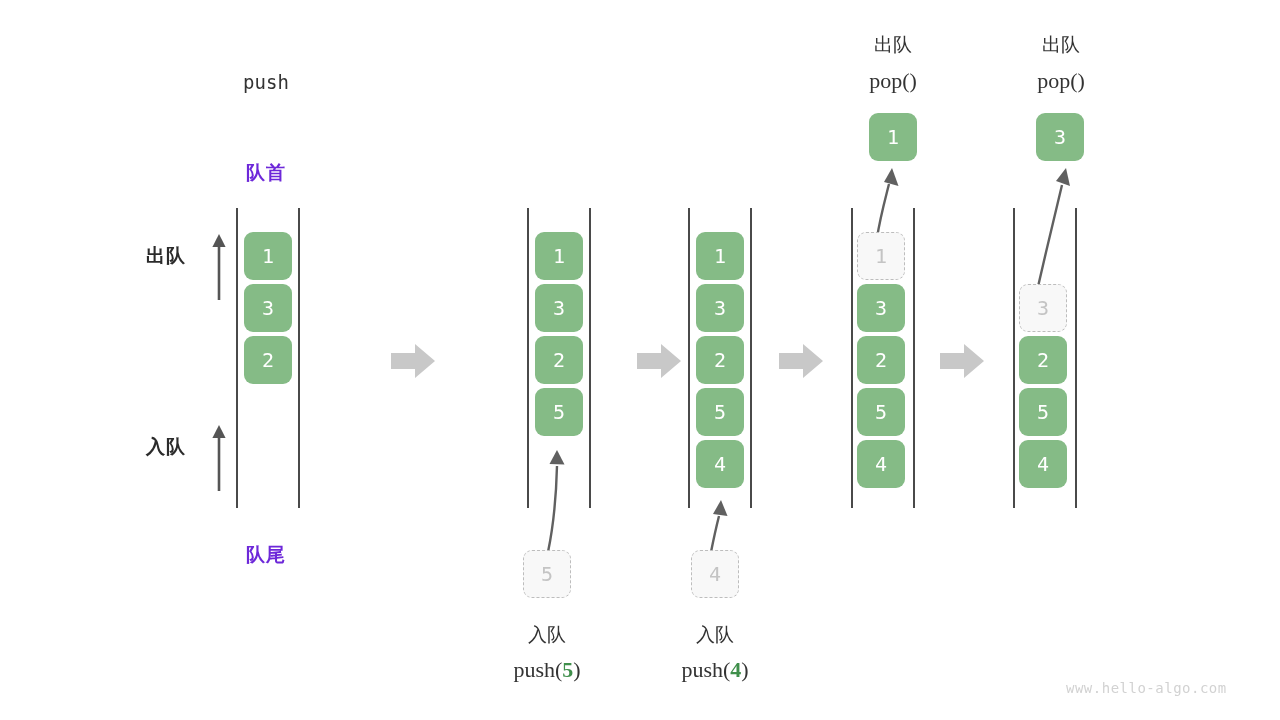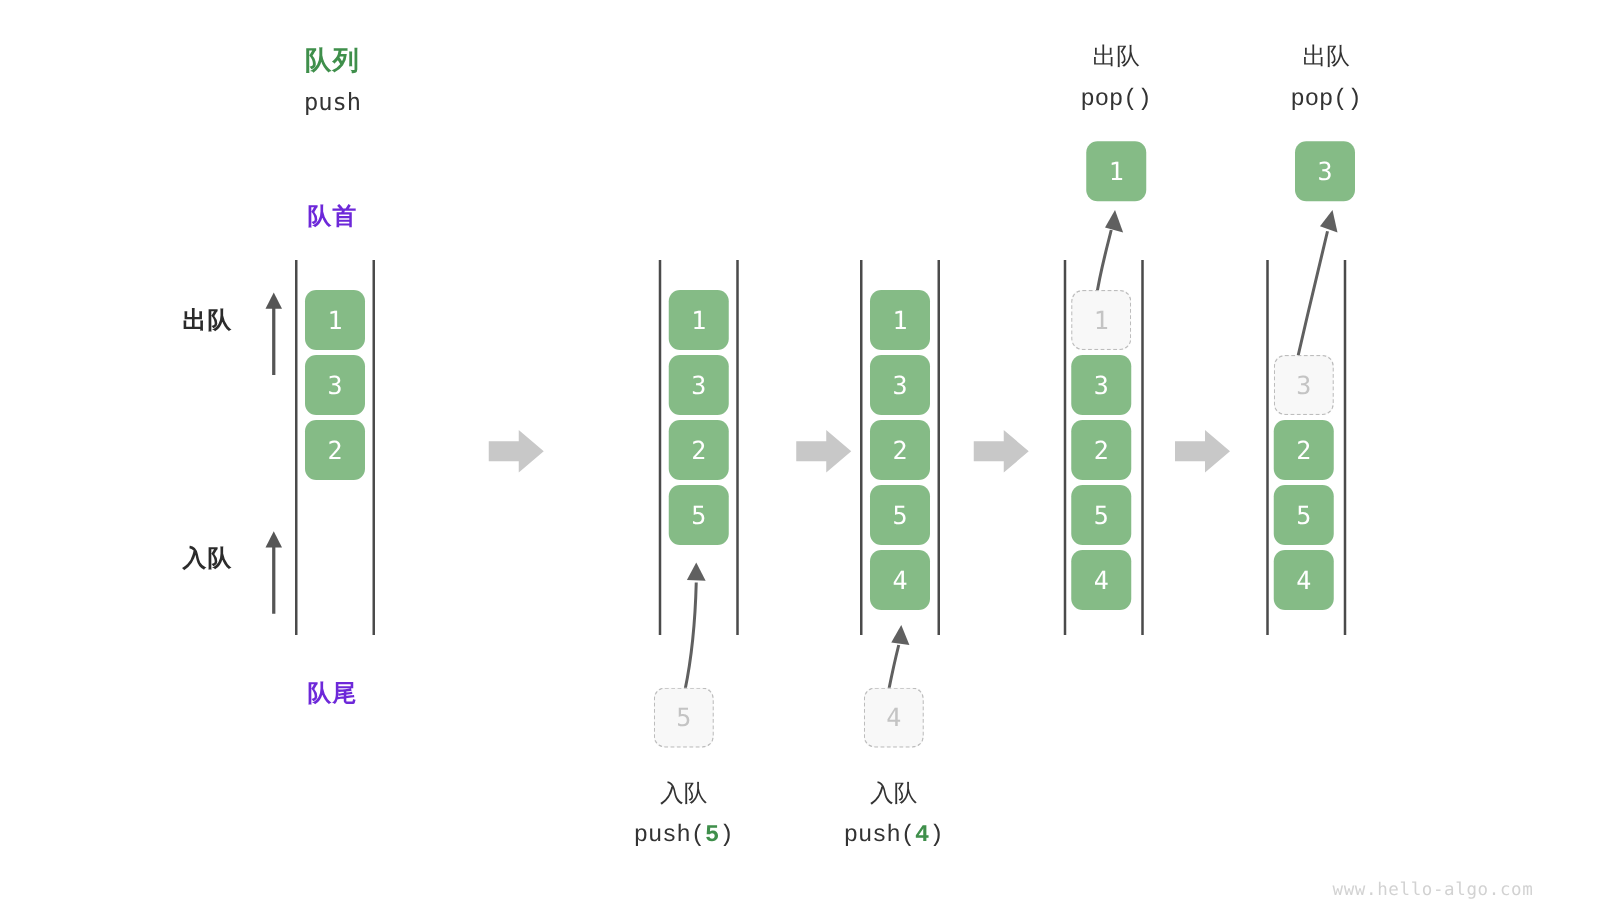--- a/index.html
+++ b/index.html
@@ -37,22 +37,22 @@
     white-space: nowrap;
   }
   .op-cn {
     font-size: 19px;
     font-weight: normal;
     color: #333333;
     text-align: center;
     white-space: nowrap;
   }
   .op-mono {
-    font-family: Liberation Mono, monospace;
-    font-size: 19px;
+    font-family: Liberation Serif, serif;
+    font-size: 22px;
     color: #333333;
     text-align: center;
     white-space: nowrap;
   }
   .op-mono .hl { color: #3f8f4b; font-weight: bold; }
 
   .end-label {
     font-size: 19px;
     font-weight: bold;
     color: #6d28d9;
@@ -102,21 +102,20 @@
     white-space: nowrap;
     letter-spacing: 0.5px;
   }
   svg { overflow: visible; display: block; }
 </style>
 </head>
 <body>
 
 <div id="stage">
 
-  <div class="abs title-cn" style="left:196px; top:34px; width:140px;">队列</div>
   <div class="abs title-mono" style="left:196px; top:71px; width:140px;">push</div>
 
   <div class="abs end-label" style="left:196px; top:160px; width:140px;">队首</div>
   <div class="abs end-label" style="left:196px; top:542px; width:140px;">队尾</div>
 
   <div class="abs side-label" style="left:146px; top:243px;">出队</div>
   <svg class="abs" style="left:208px; top:232px;" width="22" height="70">
     <line x1="11" y1="68" x2="11" y2="12" stroke="#555555" stroke-width="2.6"></line>
     <polygon points="11,2 4.4,15 17.6,15" fill="#555555"></polygon>
   </svg>
@@ -207,15 +206,15 @@
     <polygon points="48,8 38,21 52,26" fill="#606060"></polygon>
   </svg>
 
   <div class="abs rail" style="left:1013px; top:208px; height:300px;"></div>
   <div class="abs rail" style="left:1075px; top:208px; height:300px;"></div>
   <div class="abs cell ghost" style="left:1019px; top:284px;">3</div>
   <div class="abs cell" style="left:1019px; top:336px;">2</div>
   <div class="abs cell" style="left:1019px; top:388px;">5</div>
   <div class="abs cell" style="left:1019px; top:440px;">4</div>
 
-  <div class="abs watermark" style="left:1066px; top:704px;text-align:right;">www.hello-algo.com</div>
+  <div class="abs watermark" style="left:1066px; top:680px;text-align:right;">www.hello-algo.com</div>
 
 </div>
 
 </body></html>

